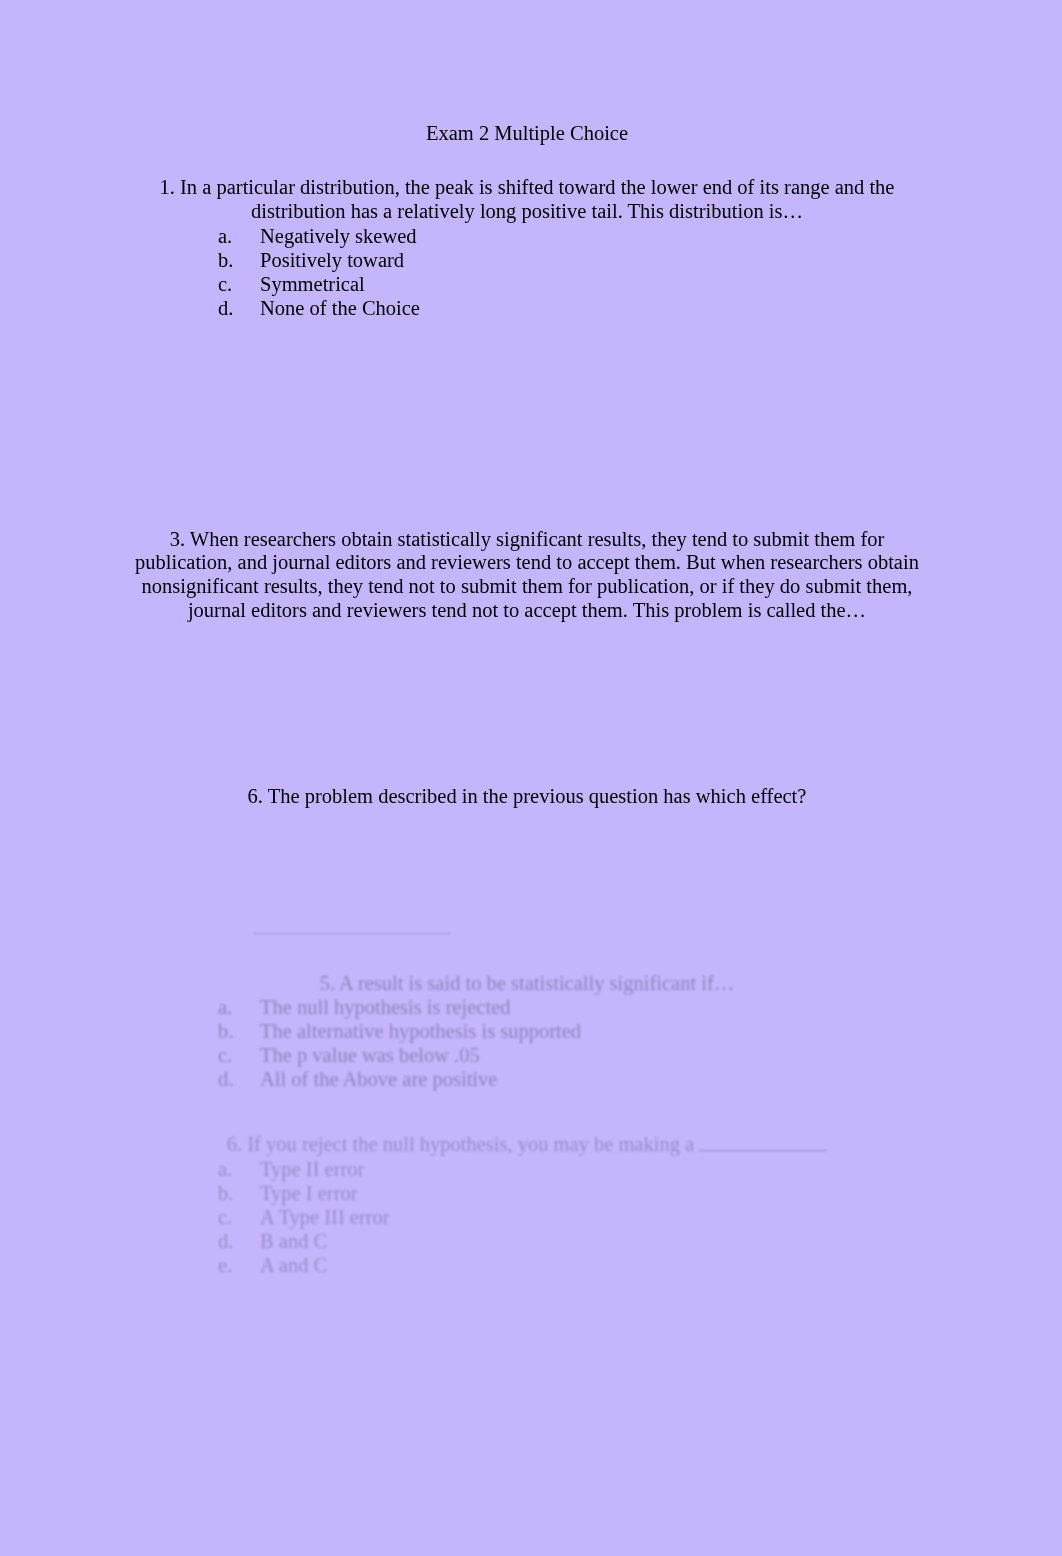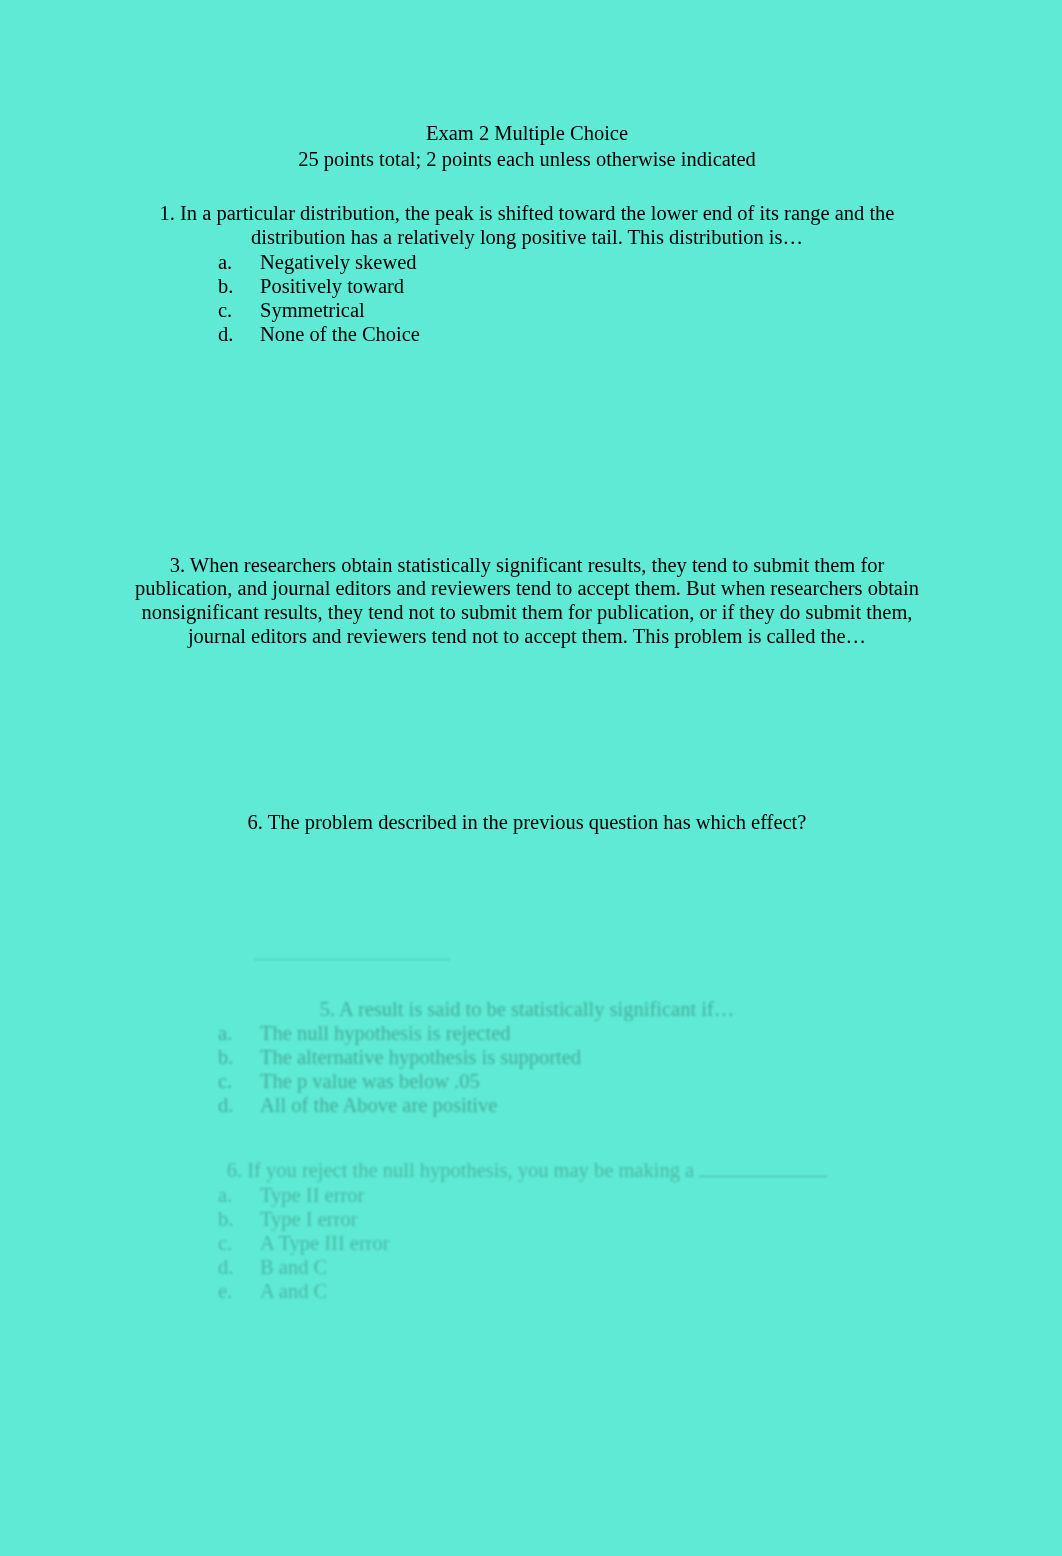--- a/index.html
+++ b/index.html
@@ -8,21 +8,21 @@
     background: #ffffff;
   }
   body {
     font-family: "Liberation Serif", "DejaVu Serif", serif;
     color: #000000;
   }
   .page {
     position: relative;
     width: 1062px;
     height: 1556px;
-    background: #5eead4;
+    background: #c4b5fd;
     overflow: hidden;
     box-sizing: border-box;
   }
   .doc {
     position: absolute;
     left: 124px;
     top: 120px;
     width: 806px;
   }
   .title-block {
@@ -97,21 +97,20 @@
   }
 </style>
 </head>
 <body>
 
 <div class="page">
   <div class="doc">
 
     <div class="title-block">
       <div class="title-line">Exam 2 Multiple Choice</div>
-      <div class="title-line">25 points total; 2 points each unless otherwise indicated</div>
     </div>
 
     <div class="gap-title"></div>
 
     <div class="q-block">
       <div class="q-text">1. In a particular distribution, the peak is shifted toward the lower end of its range and the distribution has a relatively long positive tail. This distribution is…</div>
       <ul class="opts">
         <li class="opt">
           <span class="opt-marker">a.</span>
           <span class="opt-label">Negatively skewed</span>

